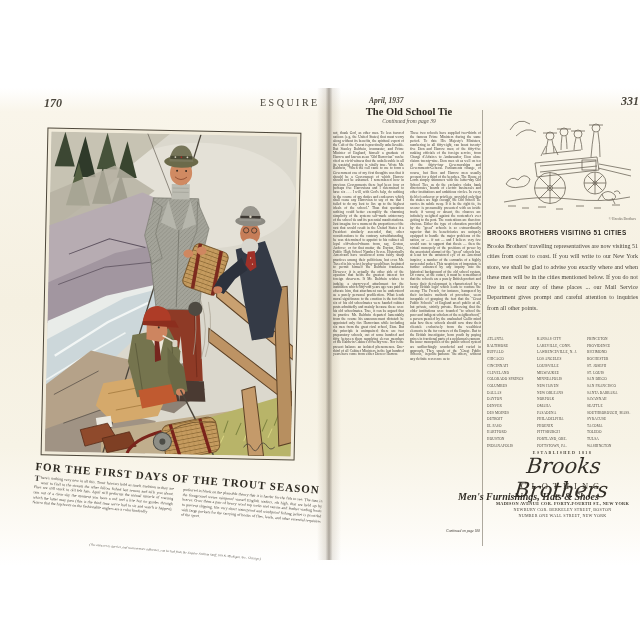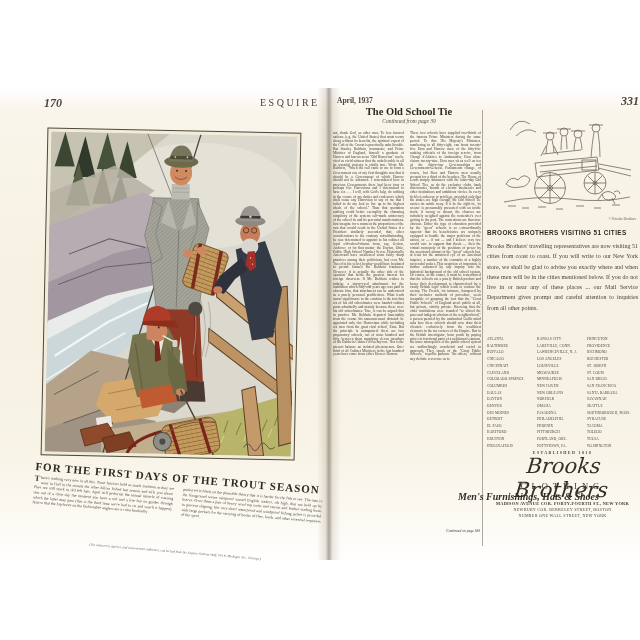--- a/index.html
+++ b/index.html
@@ -4,21 +4,21 @@
 <style>
   html,body{margin:0;padding:0;}
   body{width:640px;height:640px;background:#ffffff;position:relative;overflow:hidden;
        font-family:"Liberation Serif", serif;color:#3b372e;}
   .paper{position:absolute;left:0;top:88px;width:640px;height:478px;
     background:linear-gradient(to bottom,#ffffff 0%,#f9f5ea 5%,#f5f0e1 45%,#f7f3e6 75%,#fdfbf6 93%,#ffffff 100%);}
   .gutter{position:absolute;left:317px;top:88px;width:24px;height:472px;
     background:linear-gradient(90deg,rgba(125,108,80,0) 0%,rgba(125,108,80,.18) 35%,rgba(70,58,42,.45) 50%,rgba(125,108,80,.15) 65%,rgba(125,108,80,0) 100%);}
   .folio{position:absolute;font-style:italic;font-weight:bold;font-size:12px;color:#4a463c;}
   .runhead{position:absolute;font-size:10px;letter-spacing:2.5px;color:#4a463c;}
-  .runhead-right{position:absolute;font-weight:bold;font-size:7.5px;color:#4a463c;}
+  .runhead-right{position:absolute;font-style:italic;font-weight:bold;font-size:7.5px;color:#4a463c;margin-left:32px;}
 
   
   .illo-frame{position:absolute;left:44px;top:130px;width:254px;height:328px;
     border:1.5px solid #4e483c;background:#f1ebda;padding:3px;box-sizing:border-box;
     transform:rotate(1.2deg);}
   .illo-frame svg{display:block;width:100%;height:100%;}
 
   
   .trout-block{position:absolute;left:36px;top:460px;width:294px;transform:rotate(4.8deg);transform-origin:0 0;}
   .trout-title{font-weight:bold;font-size:11px;letter-spacing:1px;white-space:nowrap;color:#2e2a22;}

